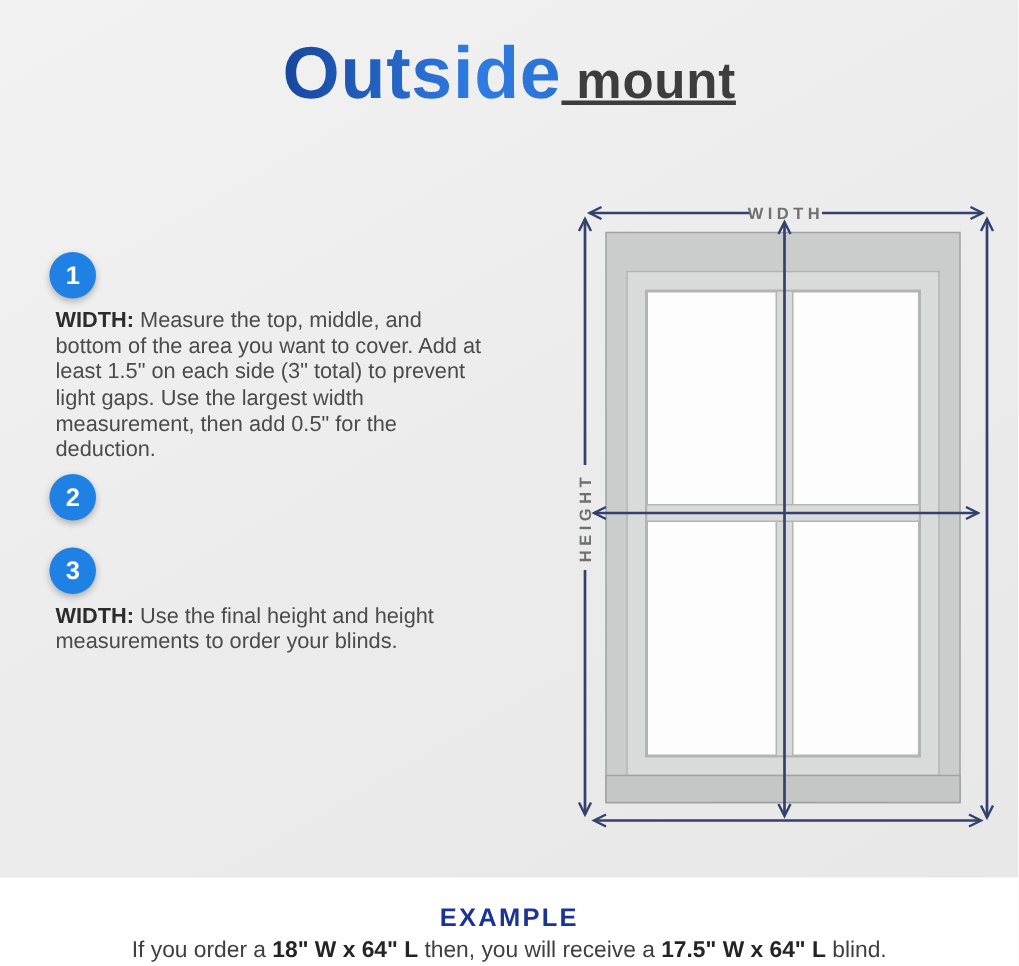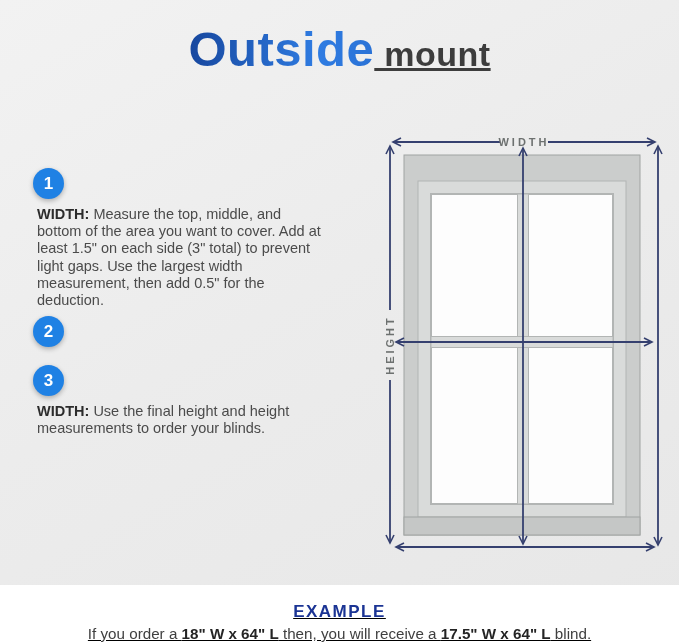--- a/index.html
+++ b/index.html
@@ -43,21 +43,21 @@
   .step .lbl { font-weight: 700; color: #2c2c2c; }
   .step .body { white-space: pre-line; }
   .step-3 .step-badge { margin-top: 18px; }
 
   
   .diagram { position: absolute; left: 370px; top: 125px; width: 300px; height: 440px; }
 
   
   .example {
     position: absolute; left: 0; right: 0; bottom: 0; height: 59px;
-    background: #ffffff; text-align: center; text-decoration: underline;
+    background: #ffffff; text-align: center;
   }
   .ex-head {
     margin-top: 17px; font-size: 17px; font-weight: 700;
     letter-spacing: 1.5px; color: #1b3494;
   }
   .ex-text { margin-top: 3px; font-size: 15.2px; color: #3f3f3f; }
   .ex-text .strong { font-weight: 700; color: #242424; }
 </style>
 </head>
 <body>

